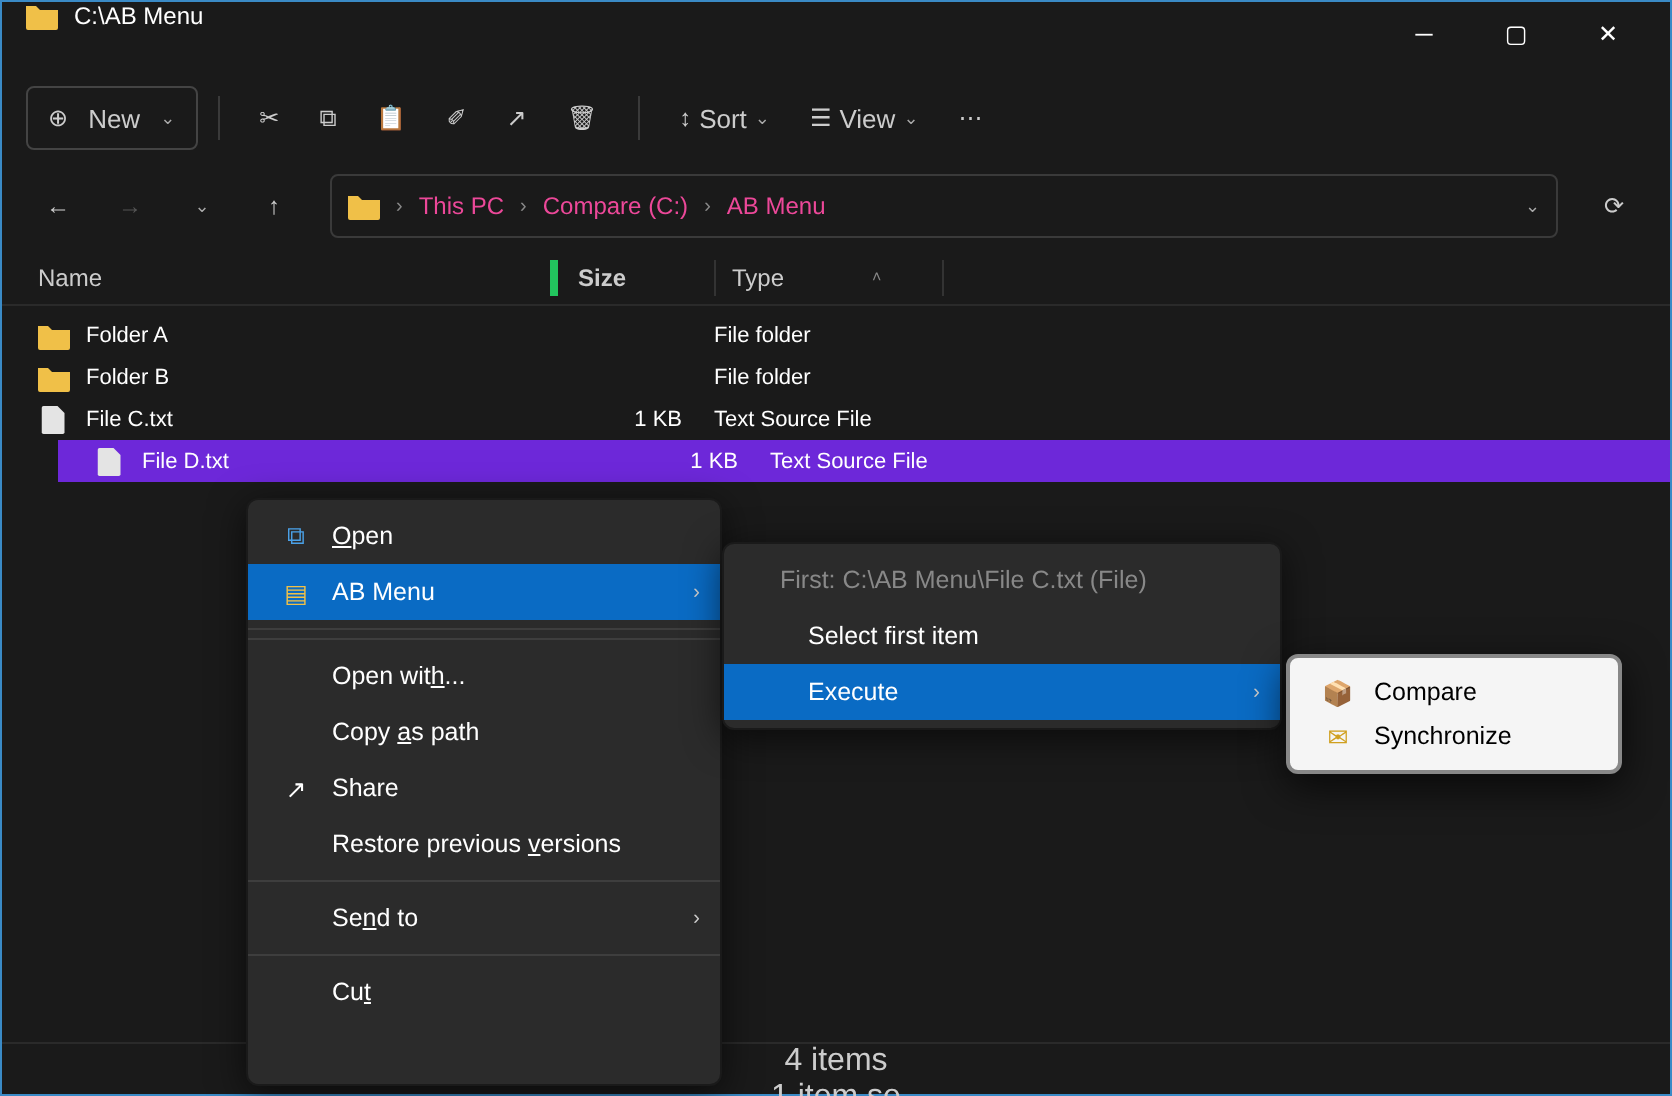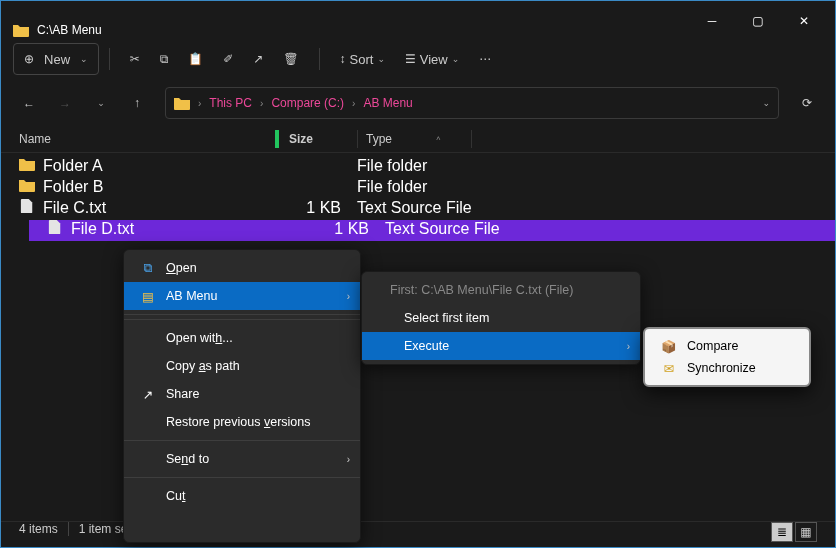--- a/index.html
+++ b/index.html
@@ -1,20 +1,20 @@
 <!DOCTYPE html>
 <html><head>
 <meta charset="utf-8">
 <style>
 * { margin: 0; padding: 0; box-sizing: border-box; font-family: "Segoe UI", sans-serif; }
 body { background: #1a1a1a; width: 836px; height: 548px; overflow: hidden; color: #fff; font-size: 12px; }
 
 .window { width: 836px; height: 548px; background: #1a1a1a; border: 1px solid #3a8ac6; position: relative; }
 
-.titlebar { height: 36px; display: flex; align-items: flex-end; padding: 0 8px; }
+.titlebar { height: 36px; display: flex; align-items: flex-start; padding: 0 8px; }
 .titlebar .folder-icon { width: 16px; height: 14px; margin-right: 8px; margin-left: 4px; }
 .titlebar .title { font-size: 12px; flex: 1; color: #fff; }
 .titlebar .win-btns { display: flex; }
 .titlebar .win-btn { width: 46px; height: 32px; display: flex; align-items: center; justify-content: center; color: #fff; }
 
 .toolbar { height: 44px; display: flex; align-items: center; padding: 0 12px; gap: 0; }
 .toolbar .divider { width: 1px; height: 22px; background: #3a3a3a; margin: 0 10px; }
 .toolbar .tb-btn { height: 32px; display: flex; align-items: center; justify-content: center; color: #ccc; padding: 0 10px; border-radius: 4px; }
 .toolbar .new-btn { border: 1px solid #444; padding: 0 10px; gap: 6px; }
 .toolbar .tb-label { font-size: 13px; margin: 0 4px; }
@@ -28,28 +28,28 @@
 .addressbar .sep { color: #888; font-size: 10px; }
 
 .columns { height: 28px; display: flex; align-items: center; padding: 0 18px; color: #ccc; font-size: 12px; border-bottom: 1px solid #2a2a2a; }
 .col-name { width: 256px; }
 .col-size { width: 82px; border-left: 4px solid #22c55e; padding-left: 10px; height: 18px; display: flex; align-items: center; font-weight: bold; }
 .col-type { border-left: 1px solid #333; padding-left: 8px; height: 18px; display: flex; align-items: center; gap: 24px; width: 115px;}
 .col-type-end { border-right: 1px solid #333; }
 .sort-ind { font-size: 8px; color: #888; margin-left: 20px; }
 
 .filelist { padding: 4px 0; }
-.row { height: 21px; display: flex; align-items: flex-start; padding: 0 18px; font-size: 16px; color: #fff; }
+.row { height: 21px; display: flex; align-items: center; padding: 0 18px; font-size: 11px; color: #fff; }
 .row.selected { background: #6d28d9; margin-left: 28px; }
 .row .ficon { width: 16px; height: 14px; margin-right: 8px; flex-shrink: 0; }
 .row .fname { width: 232px; }
 .row .fsize { width: 82px; text-align: right; padding-right: 16px; }
 .row .ftype { }
 
-.statusbar { position: absolute; bottom: 0; left: 0; right: 0; height: 26px; display: flex; padding: 0 18px; font-size: 12px; color: #ccc; border-top: 1px solid #2a2a2a; }
+.statusbar { position: absolute; bottom: 0; left: 0; right: 0; height: 26px; display: flex; align-items: center; padding: 0 18px; font-size: 16px; color: #ccc; border-top: 1px solid #2a2a2a; flex-direction: column; }
 .statusbar .sep2 { width: 1px; height: 14px; background: #444; margin: 0 10px; }
 .statusbar .spacer { flex: 1; }
 .statusbar .view-tog { width: 22px; height: 20px; display: flex; align-items: center; justify-content: center; border: 1px solid #555; margin-left: 2px; }
 .statusbar .view-tog.active { background: #ccc; color: #000; }
 
 .ctxmenu { position: absolute; background: #2b2b2b; border: 1px solid #1a1a1a; border-radius: 6px; box-shadow: 0 4px 18px rgba(0,0,0,0.6); font-size: 12.5px; color: #fff; padding: 4px 0; }
 .ctxmenu .item { height: 28px; display: flex; align-items: center; padding: 0 24px 0 14px; position: relative; }
 .ctxmenu .item .iicon { width: 20px; display: inline-flex; justify-content: center; margin-right: 8px; }
 .ctxmenu .item.hl { background: #0a6bc4; }
 .ctxmenu .item.header { color: #888; pointer-events: none; padding-left: 28px; }

